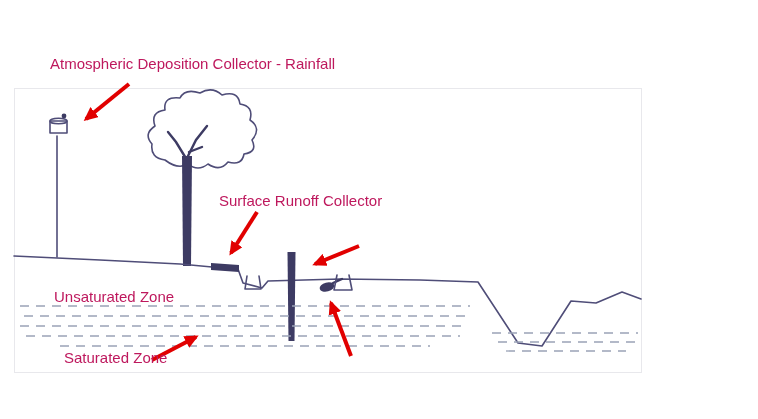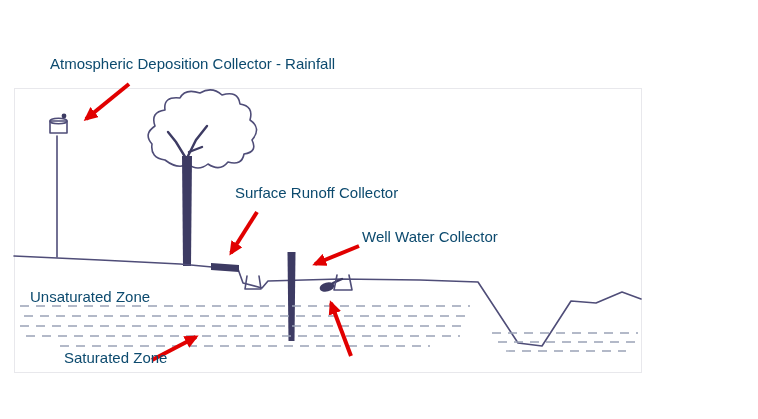--- a/index.html
+++ b/index.html
@@ -6,21 +6,21 @@
   .stage {
     position:relative;
     width:758px; height:419px;
     background:#ffffff;
     font-family:"Liberation Sans", sans-serif;
     overflow:hidden;
   }
   .stage svg { position:absolute; left:0; top:0; }
   .label {
     position:absolute;
-    color:#0c4a6e;
+    color:#be185d;
     font-size:15px;
     line-height:1.2;
     white-space:nowrap;
   }
   
   .sk      { stroke:#4f4d78; stroke-width:1.6; fill:none; stroke-linejoin:round; stroke-linecap:round; }
   .sk-bold { stroke:#3d3b63; stroke-width:2.4; fill:none; stroke-linecap:round; }
   .sk-fill { fill:#3d3b63; stroke:none; }
   .dash    { stroke:#9aa2b6; stroke-width:1.3; stroke-dasharray:9 7; fill:none; }
   .scan-edge { stroke:#e8e8ec; stroke-width:1; fill:none; }
@@ -82,18 +82,17 @@
     <g stroke-width="4" fill="none">
       <line x1="129" y1="84" x2="86" y2="119" marker-end="url(#ah)" stroke="#e10000"></line>
       <line x1="257" y1="212" x2="231" y2="253" marker-end="url(#ah)" stroke="#e10000"></line>
       <line x1="359" y1="246" x2="315" y2="264" marker-end="url(#ah)" stroke="#e10000"></line>
       <line x1="351" y1="356" x2="331" y2="303" marker-end="url(#ah)" stroke="#e10000"></line>
       <line x1="152" y1="360" x2="196" y2="337" marker-end="url(#ah)" stroke="#e10000"></line>
     </g>
   </svg>
 
   <div class="label" style="left:50px;  top:55px;">Atmospheric Deposition Collector - Rainfall</div>
-  <div class="label" style="left:219px; top:184px;margin-left:16px;">Surface Runoff Collector</div>
-  <div class="label" style="left:362px; top:228px;">Well Water Collector</div>
-  <div class="label" style="left:30px;  top:288px;">Unsaturated Zone</div>
+  <div class="label" style="left:219px; top:192px;">Surface Runoff Collector</div>
+  <div class="label" style="left:54px;  top:288px;">Unsaturated Zone</div>
   <div class="label" style="left:64px;  top:349px;">Saturated Zone</div>
 
 </div>
 
 </body></html>

